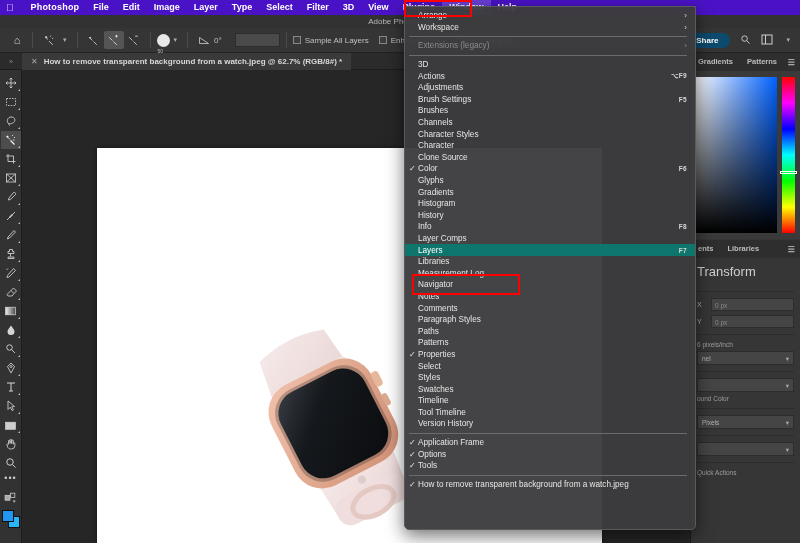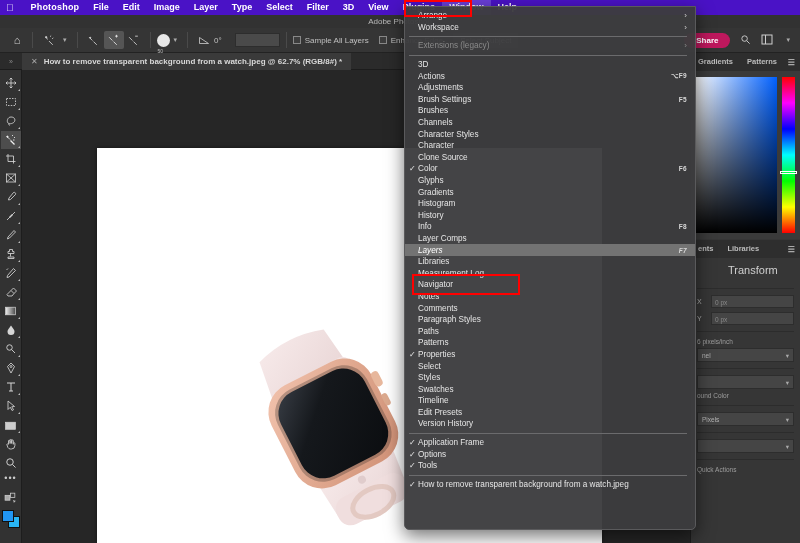--- a/index.html
+++ b/index.html
@@ -57,21 +57,21 @@
   }
   .chk { width: 8px; height: 8px; border: 1px solid #888; background: #3d3d3d; margin-right: 4px; }
   .opt-label { margin-right: 10px; white-space: nowrap; }
   .sel-subj {
     background: #4a4a4a; padding: 3px 7px; font-size: 8px; color: #ddd; white-space: nowrap;
   }
 
   
   .opt-right { margin-left: auto; display: flex; align-items: center; gap: 8px; padding-right: 6px; }
   .share-btn {
-    background: #be185d; color: #fff; font-size: 8px; font-weight: bold;
+    background: #0c4a6e; color: #fff; font-size: 8px; font-weight: bold;
     padding: 3px 12px; border-radius: 9px;
   }
   .ico-btn { color: #ccc; font-size: 10px; width: 14px; text-align: center; }
 
   
   .doc-tabbar {
     position: absolute; top: 53px; left: 0; width: 800px; height: 17px;
     background: #2b2b2b; border-bottom: 1px solid #1c1c1c;
     display: flex; align-items: center;
   }
@@ -131,21 +131,21 @@
   .ptab { padding: 0 7px; height: 18px; line-height: 18px; white-space: nowrap; }
   .pmenu { margin-left: auto; padding-right: 5px; font-size: 8px; color: #aaa; }
 
   .color-body { height: 168px; background: #3a3a3a; padding: 6px 5px; display: flex; gap: 5px; }
   .color-sq { flex: 1; background: linear-gradient(to top, #000, rgba(0,0,0,0)), linear-gradient(to right, #fff, #0060ff); }
   .hue-bar { width: 13px; background: linear-gradient(to bottom, #ff0000, #ff00ff, #0000ff, #00ffff, #00ff00, #ffff00, #ff0000); position: relative;}
   .hue-knob { position:absolute; left:-2px; width:17px; height:3px; border:1px solid #fff; top:60%; }
 
   .panel-tabs2 { margin-top: 1px; }
   .props-body { background: #363636; height: 276px; font-size: 7px; color: #9a9a9a; padding: 6px 6px; }
-  .pr-title { color: #cfcfcf; font-size: 11px; margin-bottom: 12px; padding-left: 31px; }
+  .pr-title { color: #cfcfcf; font-size: 13px; margin-bottom: 12px; }
   .pr-div { height: 1px; background: #2c2c2c; margin: 6px 0; }
   .pr-row { display: flex; align-items: center; gap: 4px; margin-bottom: 4px; }
   .pr-lab { width: 10px; color: #b0b0b0; }
   .pr-field { flex: 1; height: 13px; background: #454545; border: 1px solid #2d2d2d; color: #8a8a8a;
               font-size: 6.5px; line-height: 13px; padding-left: 3px; }
   .pr-select { height: 14px; background: #454545; border: 1px solid #2d2d2d; color: #b5b5b5;
                font-size: 6.5px; line-height: 14px; padding-left: 4px; position: relative; }
   .pr-select::after { content: "\25BE"; position: absolute; right: 4px; top: 0; color: #aaa; }
   .pr-text { font-size: 6.5px; color: #9e9e9e; margin: 3px 0; }
   .pr-swatchline { height: 6px; background: #c9c9c9; width: 58px; }
@@ -164,21 +164,21 @@
   .wrow {
     height: 11.6px; display: flex; align-items: center;
     padding: 0 8px 0 4px; white-space: nowrap; position: relative;
   }
   .wrow .chkmark { width: 9px; font-size: 8px; color: #e8e8e8; text-align: left; flex: none; }
   .wrow .wlab { flex: 1; }
   .wrow .wsc { font-size: 6.5px; color: #d8d8d8; font-weight: bold; letter-spacing: .3px; }
   .wrow .warrow { font-size: 8px; color: #cfcfcf; }
   .wrow.dim { color: #8a8a8a; }
   .wrow.dim .warrow { color: #8a8a8a; }
-  .wrow.hl { background: #737373; color: #ffffff; font-style: italic; }
+  .wrow.hl { background: #0f766e; color: #ffffff; }
   .wsep { height: 1px; background: #6b6b6d; margin: 3px 8px 3px 4px; }
 
   
   .redbox { position: absolute; border: 2.5px solid #ff0000; pointer-events: none; }
   #redbox-window { left: 404px; top: 0px; width: 68px; height: 17px; }
   #redbox-layers { left: 412px; top: 274px; width: 108px; height: 21px; }
 </style>
 </head>
 <body>
 
@@ -665,21 +665,21 @@
     <div class="wrow">
       <span class="chkmark"></span>
       <span class="wlab">Swatches</span>
     </div>
     <div class="wrow">
       <span class="chkmark"></span>
       <span class="wlab">Timeline</span>
     </div>
     <div class="wrow">
       <span class="chkmark"></span>
-      <span class="wlab">Edit Presets</span>
+      <span class="wlab">Tool Timeline</span>
     </div>
     <div class="wrow">
       <span class="chkmark"></span>
       <span class="wlab">Version History</span>
     </div>
 
     <div class="wsep"></div>
 
     <div class="wrow">
       <span class="chkmark">✓</span>

